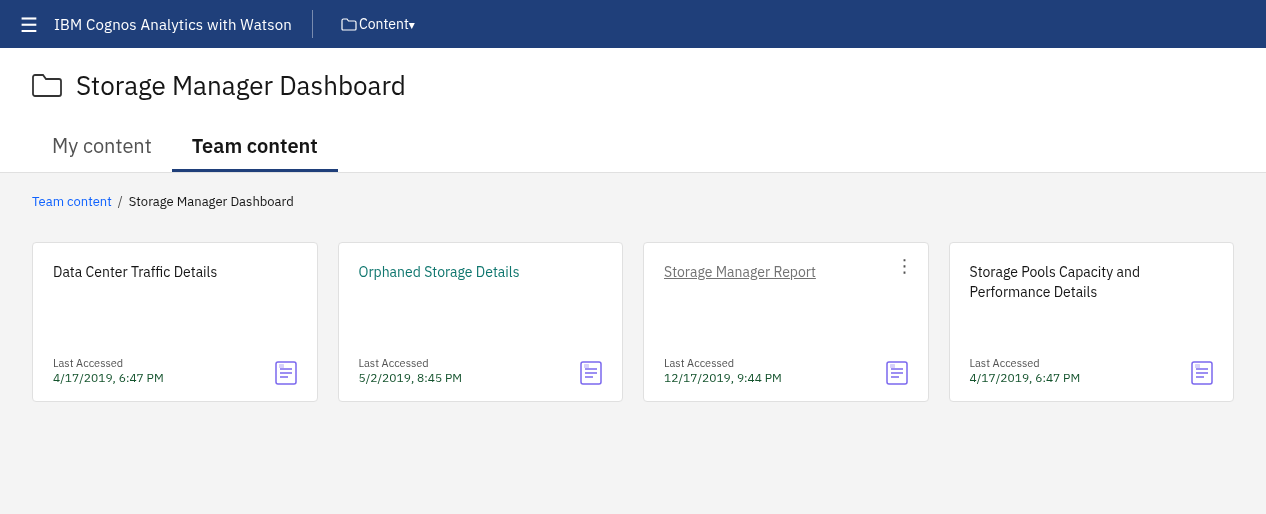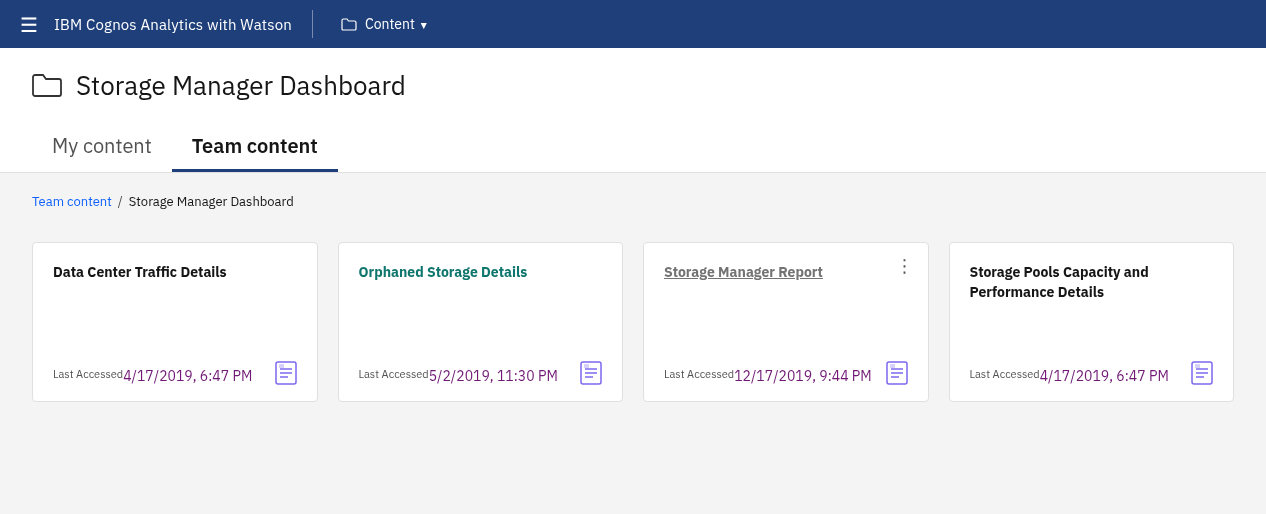--- a/index.html
+++ b/index.html
@@ -28,21 +28,20 @@
     }
     .nav-divider {
       width: 1px;
       height: 28px;
       background: rgba(255,255,255,0.4);
       margin: 0 8px;
     }
     .nav-content-btn {
       display: flex;
       align-items: center;
-      gap: 6px;
       color: white;
       font-size: 14px;
       cursor: pointer;
       padding: 4px 8px;
       border-radius: 3px;
     }
 
     
     .page-header {
       background: white;
@@ -120,21 +119,21 @@
       border-radius: 4px;
       padding: 20px 20px 16px 20px;
       display: flex;
       flex-direction: column;
       min-height: 160px;
       position: relative;
     }
 
     .card-title {
       font-size: 14px;
-      font-weight: 700;
+      font-weight: 400;
       color: #161616;
       flex: 1;
       line-height: 1.4;
     }
     .card-title.link {
       color: #737373;
       cursor: pointer;
       text-decoration: underline;
     }
     .card-title.orange {
@@ -144,29 +143,29 @@
 
     .card-footer {
       margin-top: auto;
       display: flex;
       align-items: flex-end;
       justify-content: space-between;
     }
 
     .last-accessed {
       display: flex;
-      flex-direction: row;
+      flex-direction: column;
     }
     .last-accessed-label {
       font-size: 11px;
       color: #525252;
     }
     .last-accessed-date {
-      font-size: 14px;
-      color: #701a75;
+      font-size: 12px;
+      color: #14532d;
     }
 
     .card-menu {
       position: absolute;
       top: 14px;
       right: 14px;
       font-size: 18px;
       color: #525252;
       cursor: pointer;
       line-height: 1;
@@ -230,21 +229,21 @@
           <rect x="4" y="3" width="5" height="4" rx="0.5" fill="#7b68ee" opacity="0.3"></rect>
         </svg>
       </div>
     </div>
 
     <div class="card">
       <div class="card-title orange">Orphaned Storage Details</div>
       <div class="card-footer">
         <div class="last-accessed">
           <span class="last-accessed-label">Last Accessed</span>
-          <span class="last-accessed-date">5/2/2019, 11:30 PM</span>
+          <span class="last-accessed-date">5/2/2019, 8:45 PM</span>
         </div>
         <svg width="22" height="24" viewBox="0 0 22 24" fill="none" xmlns="http://www.w3.org/2000/svg">
           <rect x="1" y="1" width="20" height="22" rx="2" stroke="#7b68ee" stroke-width="1.5" fill="none"></rect>
           <line x1="5" y1="8" x2="17" y2="8" stroke="#7b68ee" stroke-width="1.5"></line>
           <line x1="5" y1="12" x2="17" y2="12" stroke="#7b68ee" stroke-width="1.5"></line>
           <line x1="5" y1="16" x2="13" y2="16" stroke="#7b68ee" stroke-width="1.5"></line>
           <rect x="4" y="3" width="5" height="4" rx="0.5" fill="#7b68ee" opacity="0.3"></rect>
         </svg>
       </div>
     </div>

